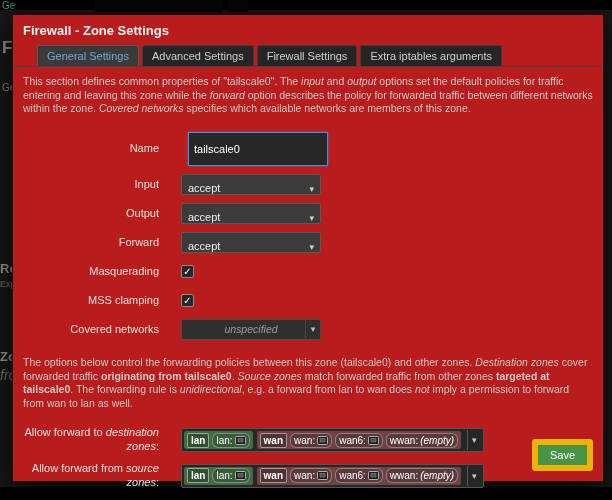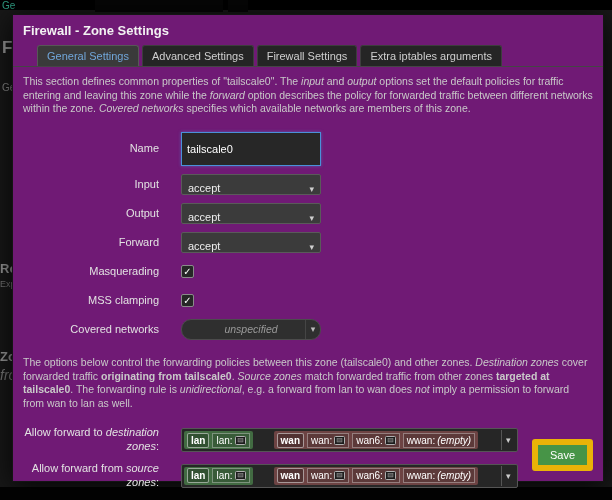--- a/index.html
+++ b/index.html
@@ -20,78 +20,78 @@
   .frag-0 { left:2px; top:0;     font-size:10px; color:#2f9e83; }
   .frag-1 { left:2px; top:38px;  font-size:17px; font-weight:bold; color:#9b9b9b; }
   .frag-2 { left:2px; top:82px;  font-size:10px; color:#8a8a8a; }
   .frag-3 { left:0;   top:261px; font-size:13px; font-weight:bold; color:#9b9b9b; }
   .frag-4 { left:0;   top:279px; font-size:9px;  color:#7a7a7a; }
   .frag-5 { left:0;   top:349px; font-size:13px; font-weight:bold; color:#9b9b9b; }
   .frag-6 { left:0;   top:367px; font-size:14px;  color:#7a7a7a;font-style:italic; }
   
   .modal {
     position:absolute; left:12px; top:14px; width:592px; height:468px;
-    background:#701a75; border:1px solid #141414;
+    background:#b91c1c; border:1px solid #141414;
     box-shadow:0 4px 28px rgba(0,0,0,.85);
     z-index:10;
   }
   .modal-title { padding:8px 10px 7px; font-size:13px; font-weight:bold; color:#f2f2f2; }
   .tabbar { display:flex; gap:3px; padding:0 24px; border-bottom:1px solid #454545; }
   .tab {
     font-size:11px; padding:4px 9px; background:#252525; color:#cfcfcf;
     border:1px solid #3d3d3d; border-bottom:none; border-radius:3px 3px 0 0; cursor:pointer;
   }
   .tab.active { background:#3a3a3a; color:var(--accent-blue,#71a6d9); border-color:#575757; }
   .desc { padding:8px 10px; font-size:10.5px; line-height:1.3; color:#c9c9c9; }
   .desc .em { font-style:italic; }
   .desc .bold { font-weight:bold; }
   .row { display:flex; align-items:center; margin:8px 10px; min-height:21px; }
   .field-label { width:136px; flex:none; text-align:right; margin-right:22px; font-size:11px; color:#e2e2e2; line-height:1.25; }
   .field-label .em { font-style:italic; }
   .text-input {
     width:140px; height:21px; background:#272727; border:1px solid #4a90d9;
     box-shadow:0 0 3px rgba(74,144,217,.55); color:#fff; font-size:11px;
-    padding:16px 5px; font-family:inherit; outline:none;
+    padding:16px 5px; font-family:inherit; outline:none;margin-left:7px;
   }
   .select {
     width:140px; height:21px; background:#3b3b3b; border:1px solid #5a5a5a; border-radius:2px;
     display:flex; align-items:flex-end; padding:0 6px; font-size:11px; color:#eee; cursor:pointer;
   }
   .select .caret { margin-left:auto; font-size:9px; color:#cfcfcf; }
   .checkbox {
     width:13px; height:13px; background:#262626; border:1px solid #8a8a8a; border-radius:2px;
     color:#fff; font-size:10px; line-height:11px; text-align:center; cursor:pointer;
   }
   .dd-placeholder {
-    width:140px; height:21px; background:#2f2f2f; border:1px solid #4c4c4c; border-radius:10px;
+    width:140px; height:21px; background:#2f2f2f; border:1px solid #4c4c4c; border-radius:2px;
     position:relative; display:flex; align-items:center; justify-content:center;
     font-size:10.5px; font-style:italic; color:#9a9a9a; cursor:pointer;
   }
   .dd-placeholder .dd-caret {
     position:absolute; right:0; top:0; height:100%; width:15px; display:flex;
     align-items:center; justify-content:center; font-size:9px; color:#bbb; font-style:normal;
     border-left:1px solid #454545;
   }
   .zones-dd {
-    display:flex; align-items:center; gap:21px; background:#262626; border:1px solid #555;
+    display:flex; align-items:center; gap:4px; background:#262626; border:1px solid #555;
     border-radius:2px; padding:1px 2px; height:24px; cursor:pointer;
   }
   .zone-badge {
     display:flex; align-items:center; gap:3px; height:18px; padding:0 3px;
     border-radius:2px; font-size:10px; color:#fff; white-space:nowrap;
   }
   .zone-badge.green { background:var(--zone-green,#426b42); }
   .zone-badge.red { background:var(--zone-red,#6d4343); }
   .zone-name {
     font-weight:bold; border:1px solid rgba(255,255,255,.5); background:rgba(0,0,0,.25);
     padding:0 3px; border-radius:2px; line-height:13px;
   }
   .net {
     display:flex; align-items:center; gap:2px; border:1px solid rgba(255,255,255,.35);
-    background:rgba(0,0,0,.15); padding:0 3px; border-radius:0; line-height:13px;text-align:center;
+    background:rgba(0,0,0,.15); padding:0 3px; border-radius:6px; line-height:13px;text-align:center;
   }
   .net .em { font-style:italic; }
   .zdd-caret {
     margin-left:2px; padding:0 4px; color:#ccc; font-size:9px;
     border-left:1px solid #555; align-self:stretch; display:flex; align-items:center;
   }
   .modal-footer { position:absolute; right:10px; bottom:10px; display:flex; gap:8px; }
   .btn { font-size:11px; padding:4px 12px; border-radius:3px; cursor:pointer; font-family:inherit; }
   .btn-dismiss { background:#2c2c2c; border:1px solid #5a5a5a; color:#e0e0e0; }
   .btn-save { background:var(--save-green,#479447); border:6px solid #eab308; color:#fff; }

